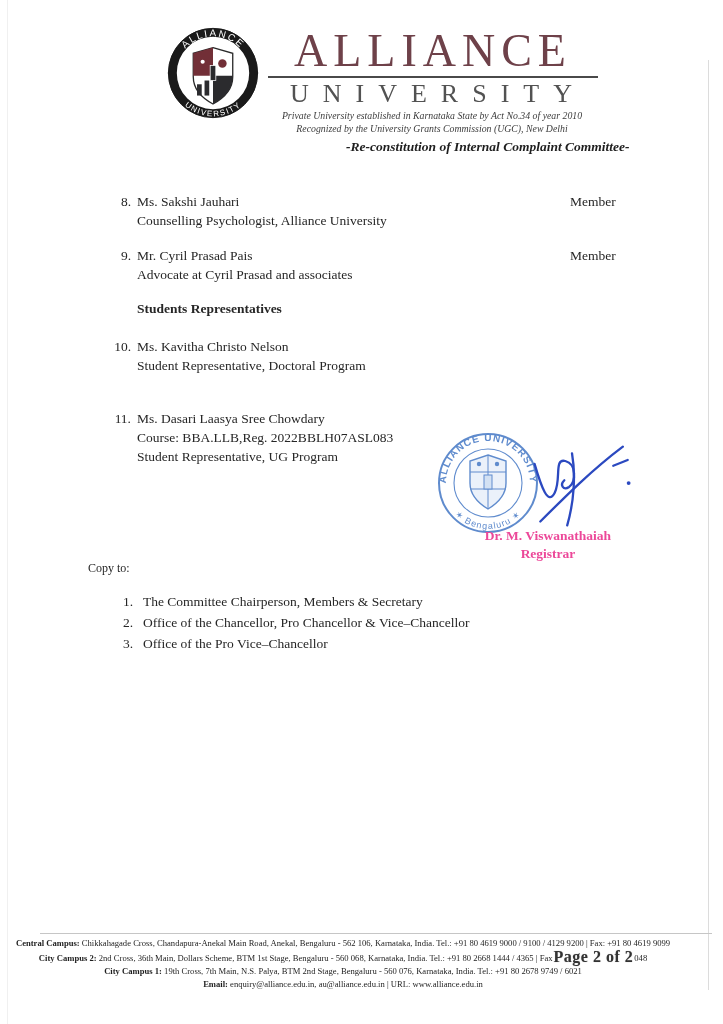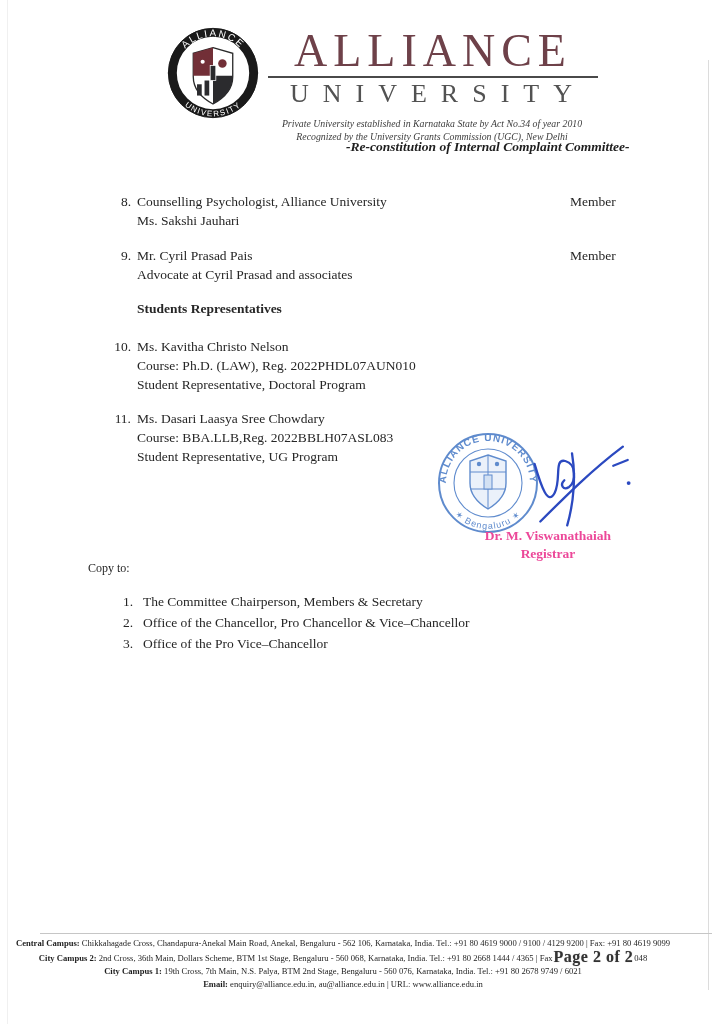--- a/index.html
+++ b/index.html
@@ -18,21 +18,21 @@
     font-size:46px;line-height:1.0;color:var(--wordmark-maroon,#6e4149);
     letter-spacing:6px;white-space:nowrap;font-weight:normal;
   }
   .wordmark-rule{height:2px;background:#4a4a4a;margin:2px 0 3px 0;}
   .wordmark-sub{
     font-size:26px;line-height:1.0;color:#525252;letter-spacing:14px;
     margin-left:10px;white-space:nowrap;font-weight:normal;
   }
   .taglines{
     position:absolute;left:245px;top:110px;width:374px;text-align:center;
-    font-style:italic;font-size:9.8px;line-height:1.32;color:#3c3c3c;margin-top:8px;
+    font-style:italic;font-size:9.8px;line-height:1.32;color:#3c3c3c;
   }
   .subject{
     position:absolute;top:139px;left:346px;font-weight:bold;font-size:13.5px;color:#1f1f1f;font-style:italic;
   }
 
   
   .row{position:absolute;left:0;width:723px;font-size:13.5px;line-height:19px;}
   .row .num{position:absolute;left:103px;width:28px;text-align:right;}
   .row .body{position:absolute;left:137px;white-space:nowrap;}
   .row .role{position:absolute;left:570px;top:0;}
@@ -105,42 +105,41 @@
   <div class="taglines">
     <div>Private University established in Karnataka State by Act No.34 of year 2010</div>
     <div>Recognized by the University Grants Commission (UGC), New Delhi</div>
   </div>
 
   <div class="subject">-Re-constitution of Internal Complaint Committee-</div>
 
   <div class="row" style="top:192px">
     <span class="num">8.</span>
     <span class="body">
+      <span style="display:block">Ms. Sakshi Jauhari</span>
       <span style="display:block">Counselling Psychologist, Alliance University</span>
-      <span style="display:block">Ms. Sakshi Jauhari</span>
     </span>
     <span class="role">Member</span>
   </div>
 
   <div class="row" style="top:246px">
     <span class="num">9.</span>
     <span class="body">
       <span style="display:block">Mr. Cyril Prasad Pais</span>
       <span style="display:block">Advocate at Cyril Prasad and associates</span>
     </span>
     <span class="role">Member</span>
   </div>
 
   <div class="heading" style="top:301px">Students Representatives</div>
 
   <div class="row" style="top:337px">
     <span class="num">10.</span>
     <span class="body">
       <span style="display:block">Ms. Kavitha Christo Nelson</span>
-      <span style="display:block">Course: Ph.D. (LAW), Reg. 2022PHDL07AUN010</span>
       <span style="display:block">Student Representative, Doctoral Program</span>
     </span>
   </div>
 
   <div class="row" style="top:409px">
     <span class="num">11.</span>
     <span class="body">
       <span style="display:block">Ms. Dasari Laasya Sree Chowdary</span>
       <span style="display:block">Course: BBA.LLB,Reg. 2022BBLH07ASL083</span>
       <span style="display:block">Student Representative, UG Program</span>

